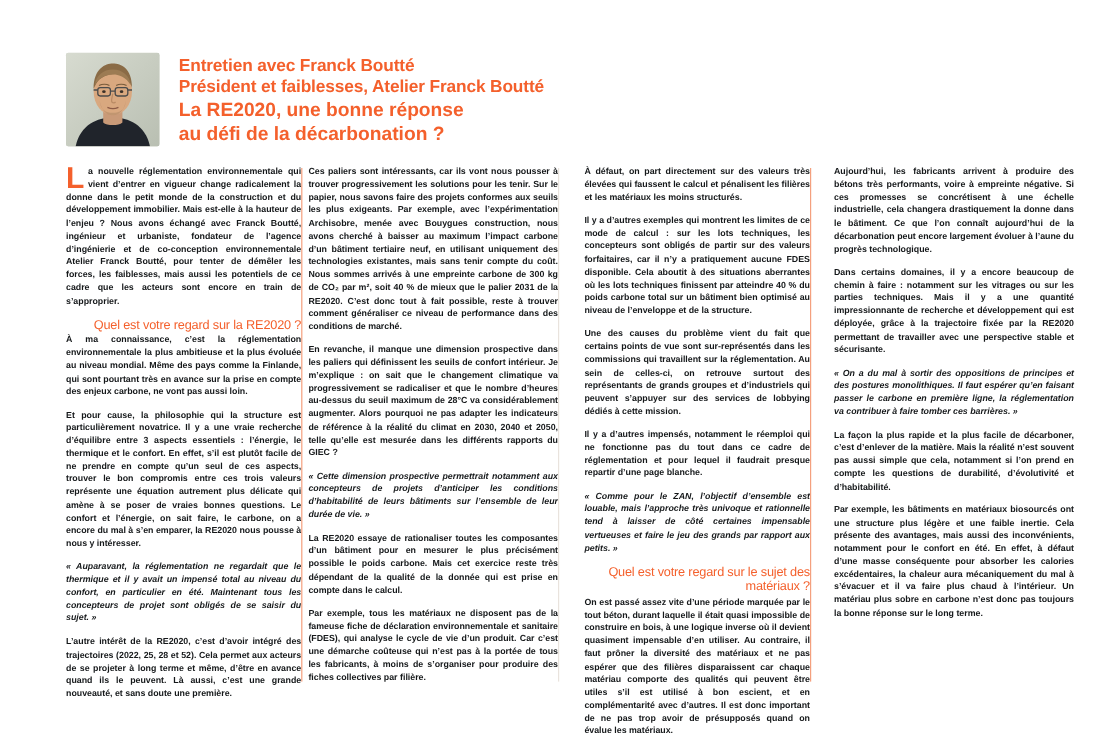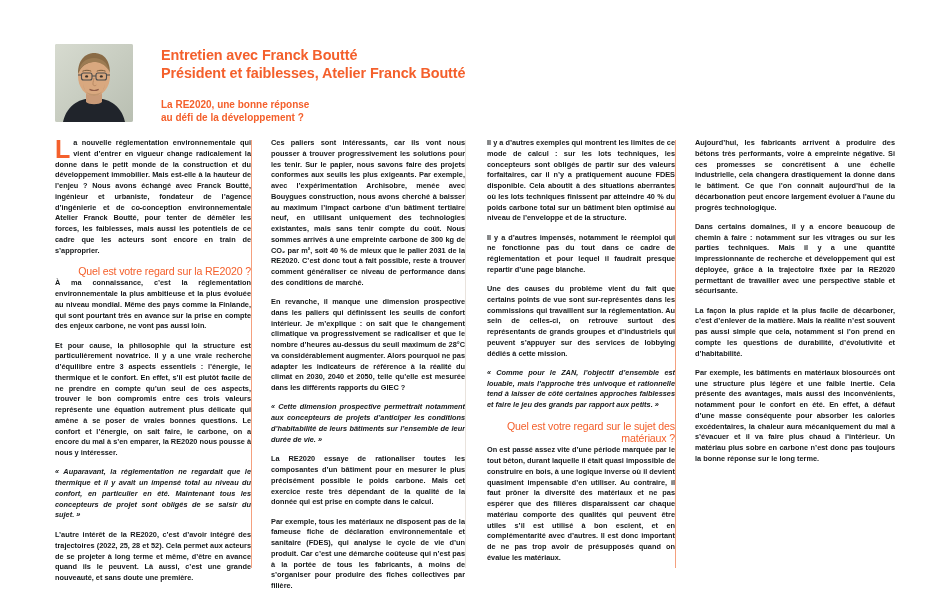--- a/index.html
+++ b/index.html
@@ -24,21 +24,21 @@
 
   
   .header {
     position: absolute;
     left: 55px;
     top: 44px;
     width: 840px;
     height: 84px;
     display: flex;
     align-items: flex-start;
-    gap: 28px;
+    gap: 16px;
   }
   .portrait {
     width: 78px;
     height: 78px;
     flex: 0 0 78px;
     border-radius: 2px;
     overflow: hidden;
     position: relative;
     background: #cdd2c6;
   }
@@ -49,42 +49,42 @@
     color: #f4602c;
     font-size: 14.4px;
     font-weight: bold;
     line-height: 1.28;
     letter-spacing: -0.1px;
     margin: 0;
   }
   .interview-title .ln { display: block; }
   .interview-sub {
     color: #f4602c;
-    font-size: 10px;
+    font-size: 16px;
     font-weight: bold;
     line-height: 1.28;
-    margin: 16px 0 0 0;
+    margin: 0 0 0 0;
   }
   .interview-sub .ln { display: block; }
 
   
   .cols {
     position: absolute;
     left: 55px;
     top: 138px;
     width: 840px;
     height: 440px;
     display: flex;
   }
   .col {
     position: relative;
     box-sizing: border-box;
   }
   .col-1 { width: 196px; }
-  .col-2 { width: 214px; padding-left: 20px; }
+  .col-2 { width: 214px; padding-left: 6px; }
   .col-3 { width: 210px; padding-left: 22px; }
   .col-4 { width: 220px; padding-left: 20px; }
 
   .divider {
     position: absolute;
     left: 0;
     top: 2px;
     bottom: 10px;
     width: 1.2px;
     background: #f6b59a;
@@ -188,21 +188,21 @@
       </svg>
     </div>
 
     <div class="header-text">
       <h1 class="interview-title">
         <span class="ln">Entretien avec Franck Boutté</span>
         <span class="ln">Président et faiblesses, Atelier Franck Boutté</span>
       </h1>
       <div class="interview-sub">
         <span class="ln">La RE2020, une bonne réponse</span>
-        <span class="ln">au défi de la développement ?</span>
+        <span class="ln">au défi de la décarbonation ?</span>
       </div>
     </div>
   </div>
 
   <div class="cols">
 
     <div class="col col-1">
       <div class="col-body">
           <p class="body dropcap-wrap"><span class="dropcap">L</span><span>a nouvelle réglementation environnementale qui vient d’entrer en vigueur change radicalement la donne dans le petit monde de la construction et du développement immobilier. Mais est-elle à la hauteur de l’enjeu ? Nous avons échangé avec Franck Boutté, ingénieur et urbaniste, fondateur de l’agence d’ingénierie et de co-conception environnementale Atelier Franck Boutté, pour tenter de démêler les forces, les faiblesses, mais aussi les potentiels de ce cadre que les acteurs sont encore en train de s’approprier.</span></p>
           <h2 class="q">Quel est votre regard sur la RE2020 ?</h2>
@@ -220,33 +220,35 @@
           <p class="body">En revanche, il manque une dimension prospective dans les paliers qui définissent les seuils de confort intérieur. Je m’explique : on sait que le changement climatique va progressivement se radicaliser et que le nombre d’heures au-dessus du seuil maximum de 28°C va considérablement augmenter. Alors pourquoi ne pas adapter les indicateurs de référence à la réalité du climat en 2030, 2040 et 2050, telle qu’elle est mesurée dans les différents rapports du GIEC ?</p>
           <p class="quote">« Cette dimension prospective permettrait notamment aux concepteurs de projets d’anticiper les conditions d’habitabilité de leurs bâtiments sur l’ensemble de leur durée de vie. »</p>
           <p class="body">La RE2020 essaye de rationaliser toutes les composantes d’un bâtiment pour en mesurer le plus précisément possible le poids carbone. Mais cet exercice reste très dépendant de la qualité de la donnée qui est prise en compte dans le calcul.</p>
           <p class="body">Par exemple, tous les matériaux ne disposent pas de la fameuse fiche de déclaration environnementale et sanitaire (FDES), qui analyse le cycle de vie d’un produit. Car c’est une démarche coûteuse qui n’est pas à la portée de tous les fabricants, à moins de s’organiser pour produire des fiches collectives par filière.</p>
         </div>
     </div>
 
     <div class="col col-3">
       <span class="divider faint"></span>
       <div class="col-body">
+          <p class="body">À défaut, on part directement sur des valeurs très élevées qui faussent le calcul et pénalisent les filières et les matériaux les moins structurés.</p>
           <p class="body">Il y a d’autres exemples qui montrent les limites de ce mode de calcul : sur les lots techniques, les concepteurs sont obligés de partir sur des valeurs forfaitaires, car il n’y a pratiquement aucune FDES disponible. Cela aboutit à des situations aberrantes où les lots techniques finissent par atteindre 40 % du poids carbone total sur un bâtiment bien optimisé au niveau de l’enveloppe et de la structure.</p>
+          <p class="body">Une des causes du problème vient du fait que certains points de vue sont sur-représentés dans les commissions qui travaillent sur la réglementation. Au sein de celles-ci, on retrouve surtout des représentants de grands groupes et d’industriels qui peuvent s’appuyer sur des services de lobbying dédiés à cette mission.</p>
           <p class="body">Il y a d’autres impensés, notamment le réemploi qui ne fonctionne pas du tout dans ce cadre de réglementation et pour lequel il faudrait presque repartir d’une page blanche.</p>
-          <p class="body">Une des causes du problème vient du fait que certains points de vue sont sur-représentés dans les commissions qui travaillent sur la réglementation. Au sein de celles-ci, on retrouve surtout des représentants de grands groupes et d’industriels qui peuvent s’appuyer sur des services de lobbying dédiés à cette mission.</p>
-          <p class="quote">« Comme pour le ZAN, l’objectif d’ensemble est louable, mais l’approche très univoque et rationnelle tend à laisser de côté certaines approches faiblesses et faire le jeu des grands par rapport aux petits. »</p>
+          <p class="quote">« Comme pour le ZAN, l’objectif d’ensemble est louable, mais l’approche très univoque et rationnelle tend à laisser de côté certaines impensable vertueuses et faire le jeu des grands par rapport aux petits. »</p>
           <h2 class="q">Quel est votre regard sur le sujet des matériaux ?</h2>
           <p class="body">On est passé assez vite d’une période marquée par le tout béton, durant laquelle il était quasi impossible de construire en bois, à une logique inverse où il devient quasiment impensable d’en utiliser. Au contraire, il faut prôner la diversité des matériaux et ne pas espérer que des filières disparaissent car chaque matériau comporte des qualités qui peuvent être utiles s’il est utilisé à bon escient, et en complémentarité avec d’autres. Il est donc important de ne pas trop avoir de présupposés quand on évalue les matériaux.</p>
         </div>
     </div>
 
     <div class="col col-4">
       <span class="divider strong"></span>
       <div class="col-body">
           <p class="body">Aujourd’hui, les fabricants arrivent à produire des bétons très performants, voire à empreinte négative. Si ces promesses se concrétisent à une échelle industrielle, cela changera drastiquement la donne dans le bâtiment. Ce que l’on connaît aujourd’hui de la décarbonation peut encore largement évoluer à l’aune du progrès technologique.</p>
           <p class="body">Dans certains domaines, il y a encore beaucoup de chemin à faire : notamment sur les vitrages ou sur les parties techniques. Mais il y a une quantité impressionnante de recherche et développement qui est déployée, grâce à la trajectoire fixée par la RE2020 permettant de travailler avec une perspective stable et sécurisante.</p>
+          <p class="quote">« On a du mal à sortir des oppositions de principes et des postures monolithiques. Il faut espérer qu’en faisant passer le carbone en première ligne, la réglementation va contribuer à faire tomber ces barrières. »</p>
           <p class="body">La façon la plus rapide et la plus facile de décarboner, c’est d’enlever de la matière. Mais la réalité n’est souvent pas aussi simple que cela, notamment si l’on prend en compte les questions de durabilité, d’évolutivité et d’habitabilité.</p>
           <p class="body">Par exemple, les bâtiments en matériaux biosourcés ont une structure plus légère et une faible inertie. Cela présente des avantages, mais aussi des inconvénients, notamment pour le confort en été. En effet, à défaut d’une masse conséquente pour absorber les calories excédentaires, la chaleur aura mécaniquement du mal à s’évacuer et il va faire plus chaud à l’intérieur. Un matériau plus sobre en carbone n’est donc pas toujours la bonne réponse sur le long terme.</p>
         </div>
     </div>
 
   </div>
 </div>
 
 </body></html>

